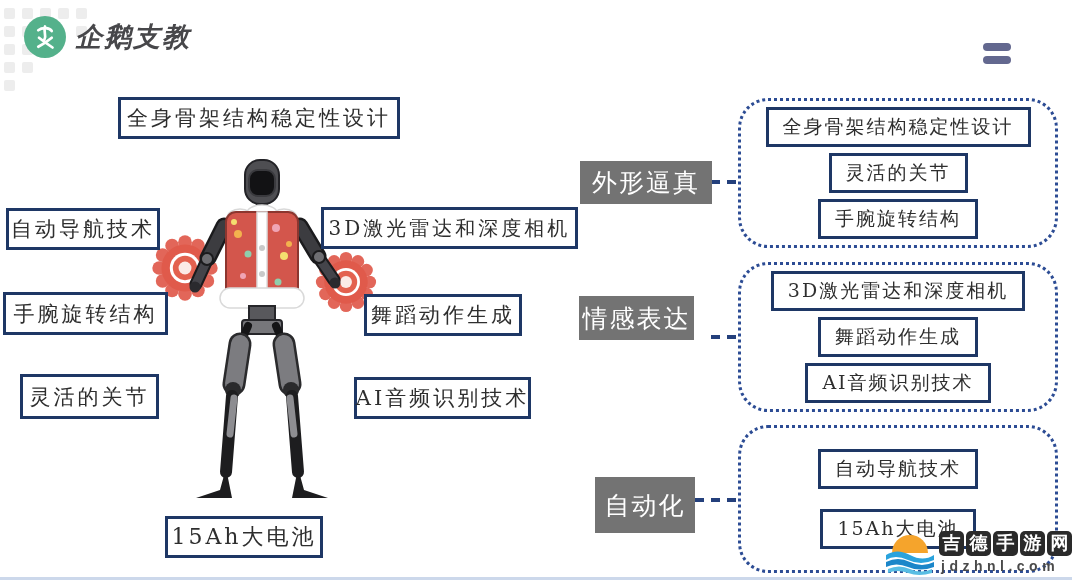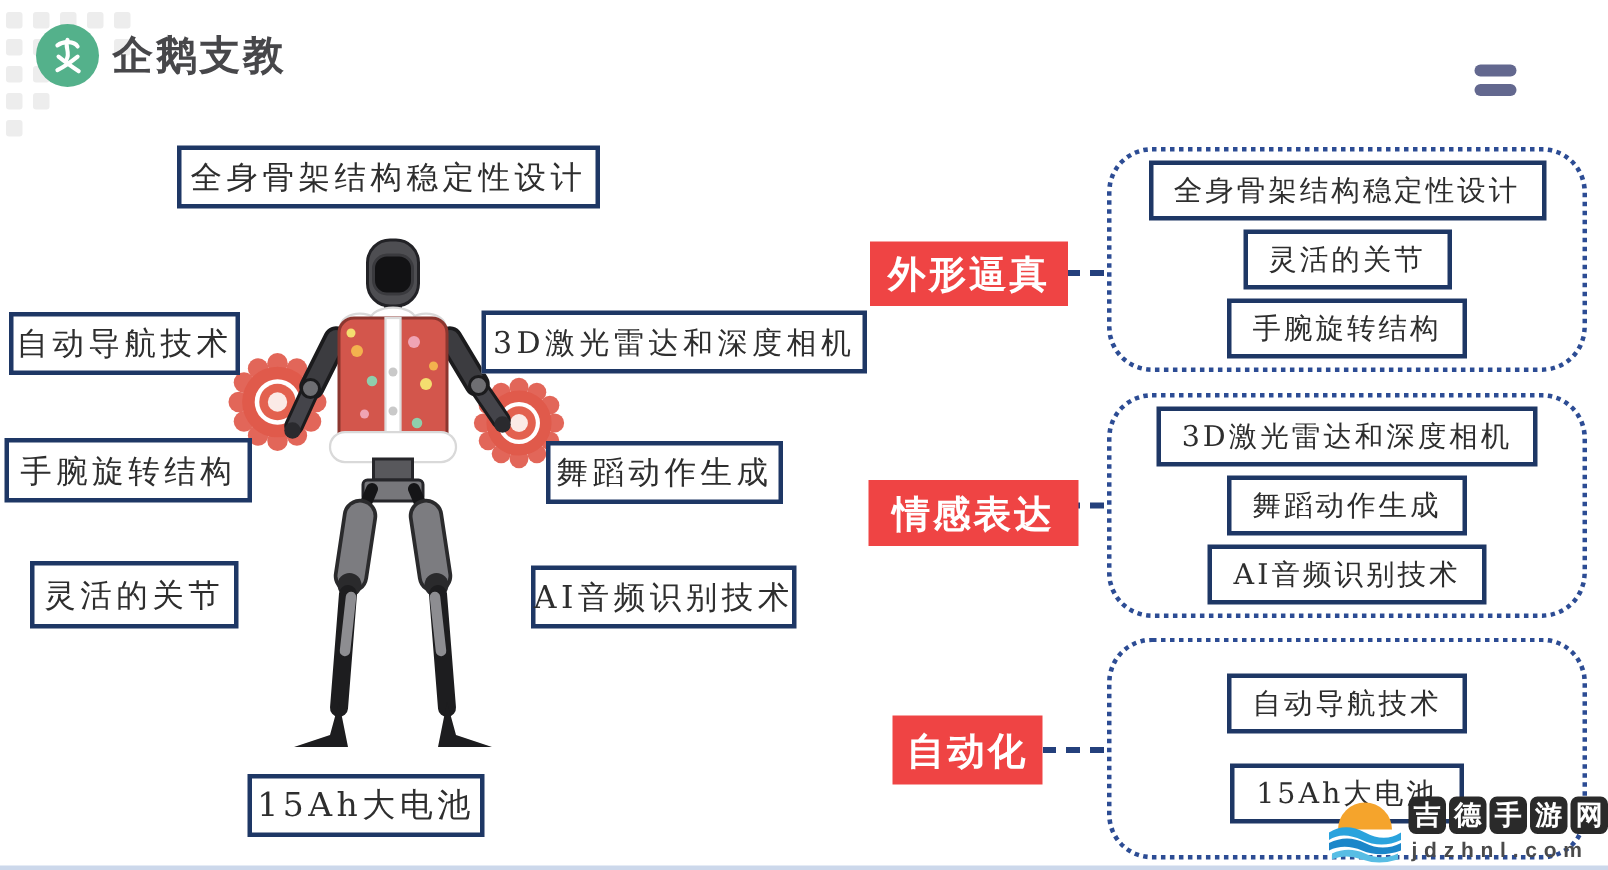--- a/index.html
+++ b/index.html
@@ -9,38 +9,38 @@
   
   .deco{position:absolute;left:4px;top:8px;display:grid;grid-template-columns:repeat(5,11px);
         grid-auto-rows:11px;gap:7px;z-index:1;}
   .deco i{display:block;width:11px;height:11px;background:#ededed;border-radius:2px;}
   .deco i.h{visibility:hidden;}
 
   
   .brand{position:absolute;left:24px;top:16px;display:flex;align-items:center;gap:9px;z-index:5;}
   .brand-badge{width:42px;height:42px;border-radius:50%;background:#54b18b;display:flex;
                align-items:center;justify-content:center;}
-  .brand-text{font-size:27px;font-weight:bold;color:#47474a;letter-spacing:2px;}
+  .brand-text{font-size:27px;font-weight:bold;color:#47474a;letter-spacing:2px;font-style:italic;}
 
   
   .menu-btn{position:absolute;right:59px;top:43px;width:30px;height:22px;background:transparent;
             border:none;padding:0;display:flex;flex-direction:column;gap:5px;cursor:pointer;z-index:5;}
   .menu-btn i{display:block;width:28px;height:8px;border-radius:4px;background:#63688f;}
 
   
   .callout{position:absolute;z-index:4;display:flex;align-items:center;justify-content:center;
            background:#fff;border:3px solid #1e3765;box-sizing:border-box;white-space:nowrap;
            font-family:"DejaVu Serif","Liberation Serif",serif;color:#2e2e2e;letter-spacing:3px;}
 
   
   .robot{position:absolute;left:188px;top:156px;width:156px;height:352px;z-index:3;}
   .burst{position:absolute;z-index:2;}
 
   
-  .group-label{position:absolute;z-index:4;background:#ef4444;color:#fff;font-weight:bold;
+  .group-label{position:absolute;z-index:4;background:#737373;color:#fff;font-weight:normal;
                display:flex;align-items:center;justify-content:center;letter-spacing:2px;
                box-sizing:border-box;font-size:25px;}
   .connector{position:absolute;z-index:3;height:4px;
              background:repeating-linear-gradient(90deg,#24407c 0 9px,transparent 9px 16px);}
   .group-box{position:absolute;z-index:4;border:3px dotted #2c4c94;border-radius:30px;
              display:flex;flex-direction:column;justify-content:space-evenly;align-items:center;
              box-sizing:border-box;}
   .gitem{border:3px solid #1e3765;background:#fff;padding:4px 14px;white-space:nowrap;
          font-family:"DejaVu Serif","Liberation Serif",serif;font-size:19px;letter-spacing:2px;color:#2e2e2e;}
 
@@ -225,29 +225,29 @@
   <div class="callout" style="left:165px;top:516px;width:158px;height:42px;font-size:22px;">15Ah大电池</div>
 
   <div class="group-label" style="left:580px;top:161px;width:132px;height:43px;">外形逼真</div>
   <div class="connector" style="left:711px;top:180px;width:30px;"></div>
   <div class="group-box" style="left:738px;top:98px;width:320px;height:150px;">
     <div class="gitem">全身骨架结构稳定性设计</div>
     <div class="gitem">灵活的关节</div>
     <div class="gitem">手腕旋转结构</div>
   </div>
 
-  <div class="group-label" style="left:579px;top:320px;width:140px;height:44px;">情感表达</div>
+  <div class="group-label" style="left:579px;top:296px;width:115px;height:44px;">情感表达</div>
   <div class="connector" style="left:711px;top:335px;width:30px;"></div>
   <div class="group-box" style="left:738px;top:262px;width:320px;height:150px;">
     <div class="gitem">3D激光雷达和深度相机</div>
     <div class="gitem">舞蹈动作生成</div>
     <div class="gitem">AI音频识别技术</div>
   </div>
 
-  <div class="group-label" style="left:595px;top:477px;width:100px;height:46px;">自动化</div>
+  <div class="group-label" style="left:595px;top:477px;width:100px;height:56px;">自动化</div>
   <div class="connector" style="left:695px;top:498px;width:44px;"></div>
   <div class="group-box" style="left:738px;top:425px;width:320px;height:148px;">
     <div class="gitem">自动导航技术</div>
     <div class="gitem">15Ah大电池</div>
   </div>
 
   <div class="watermark">
     <svg width="52" height="52" viewBox="0 0 52 52">
       <path d="M8 27 A18 18 0 0 1 44 27 Z" fill="#f5a42c"></path>
       <path d="M2 29 Q13 22 26 29 T 50 29 L50 34 Q37 40 24 34 T 2 34 Z" fill="#2aa3dd"></path>

